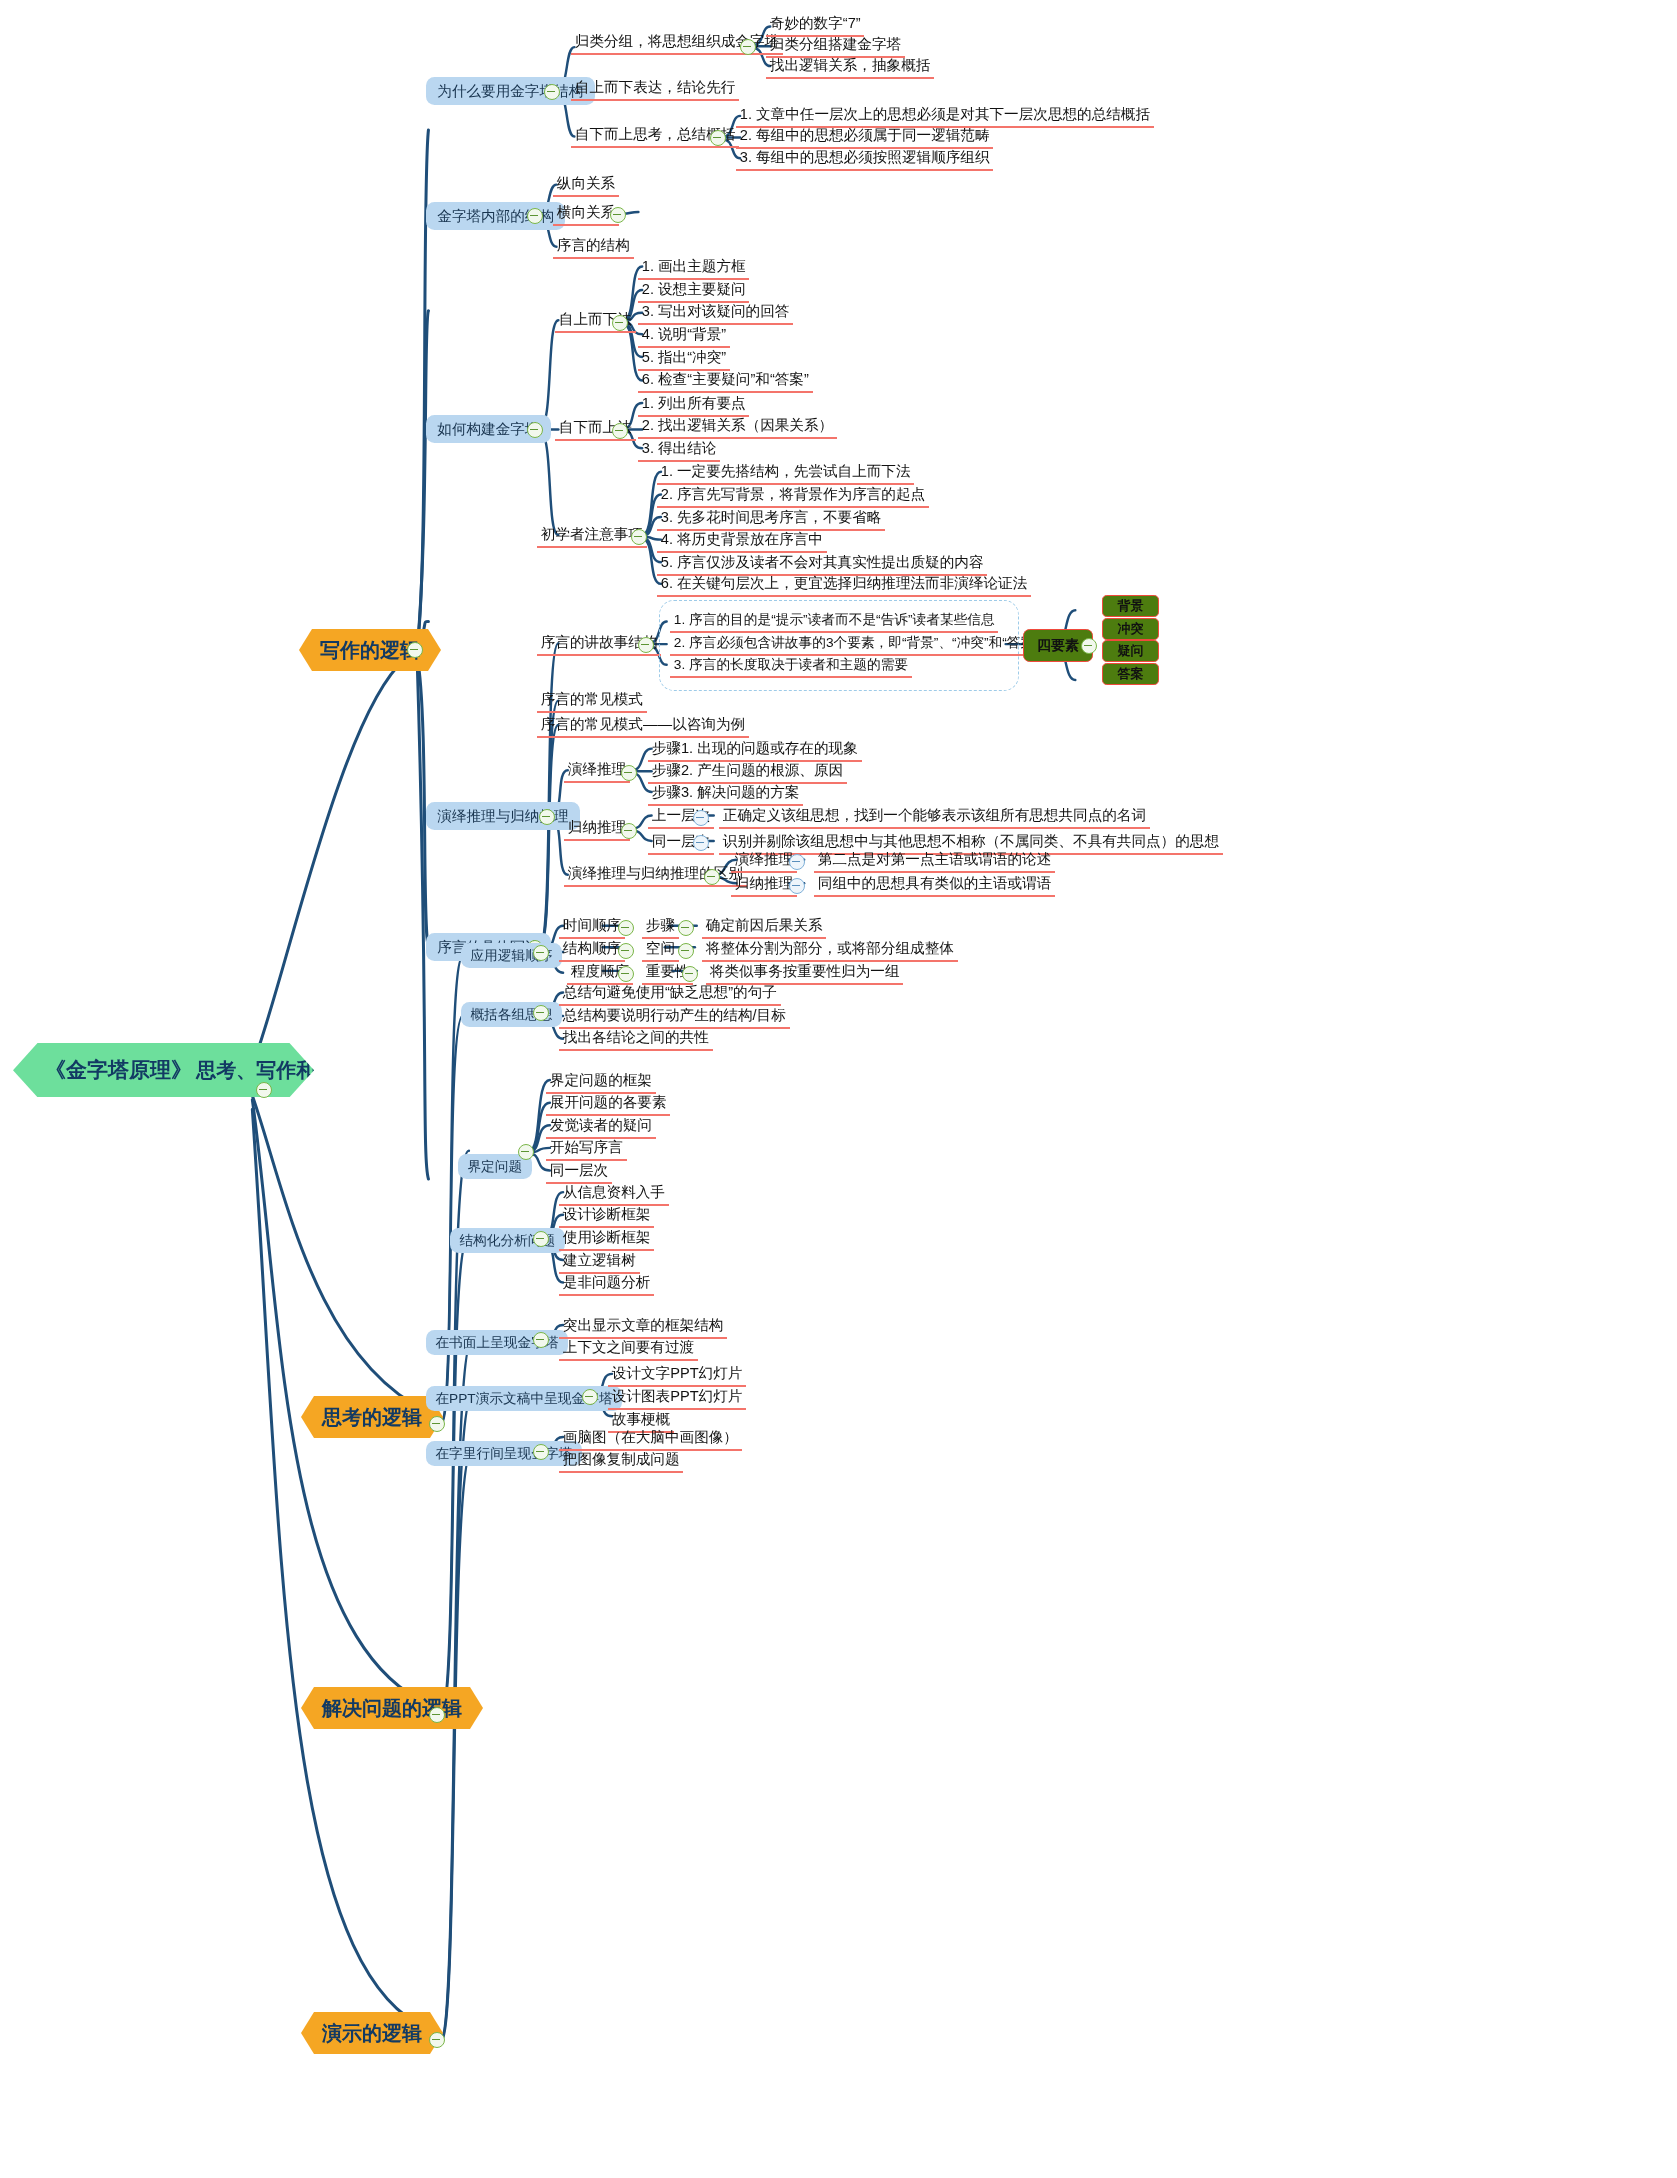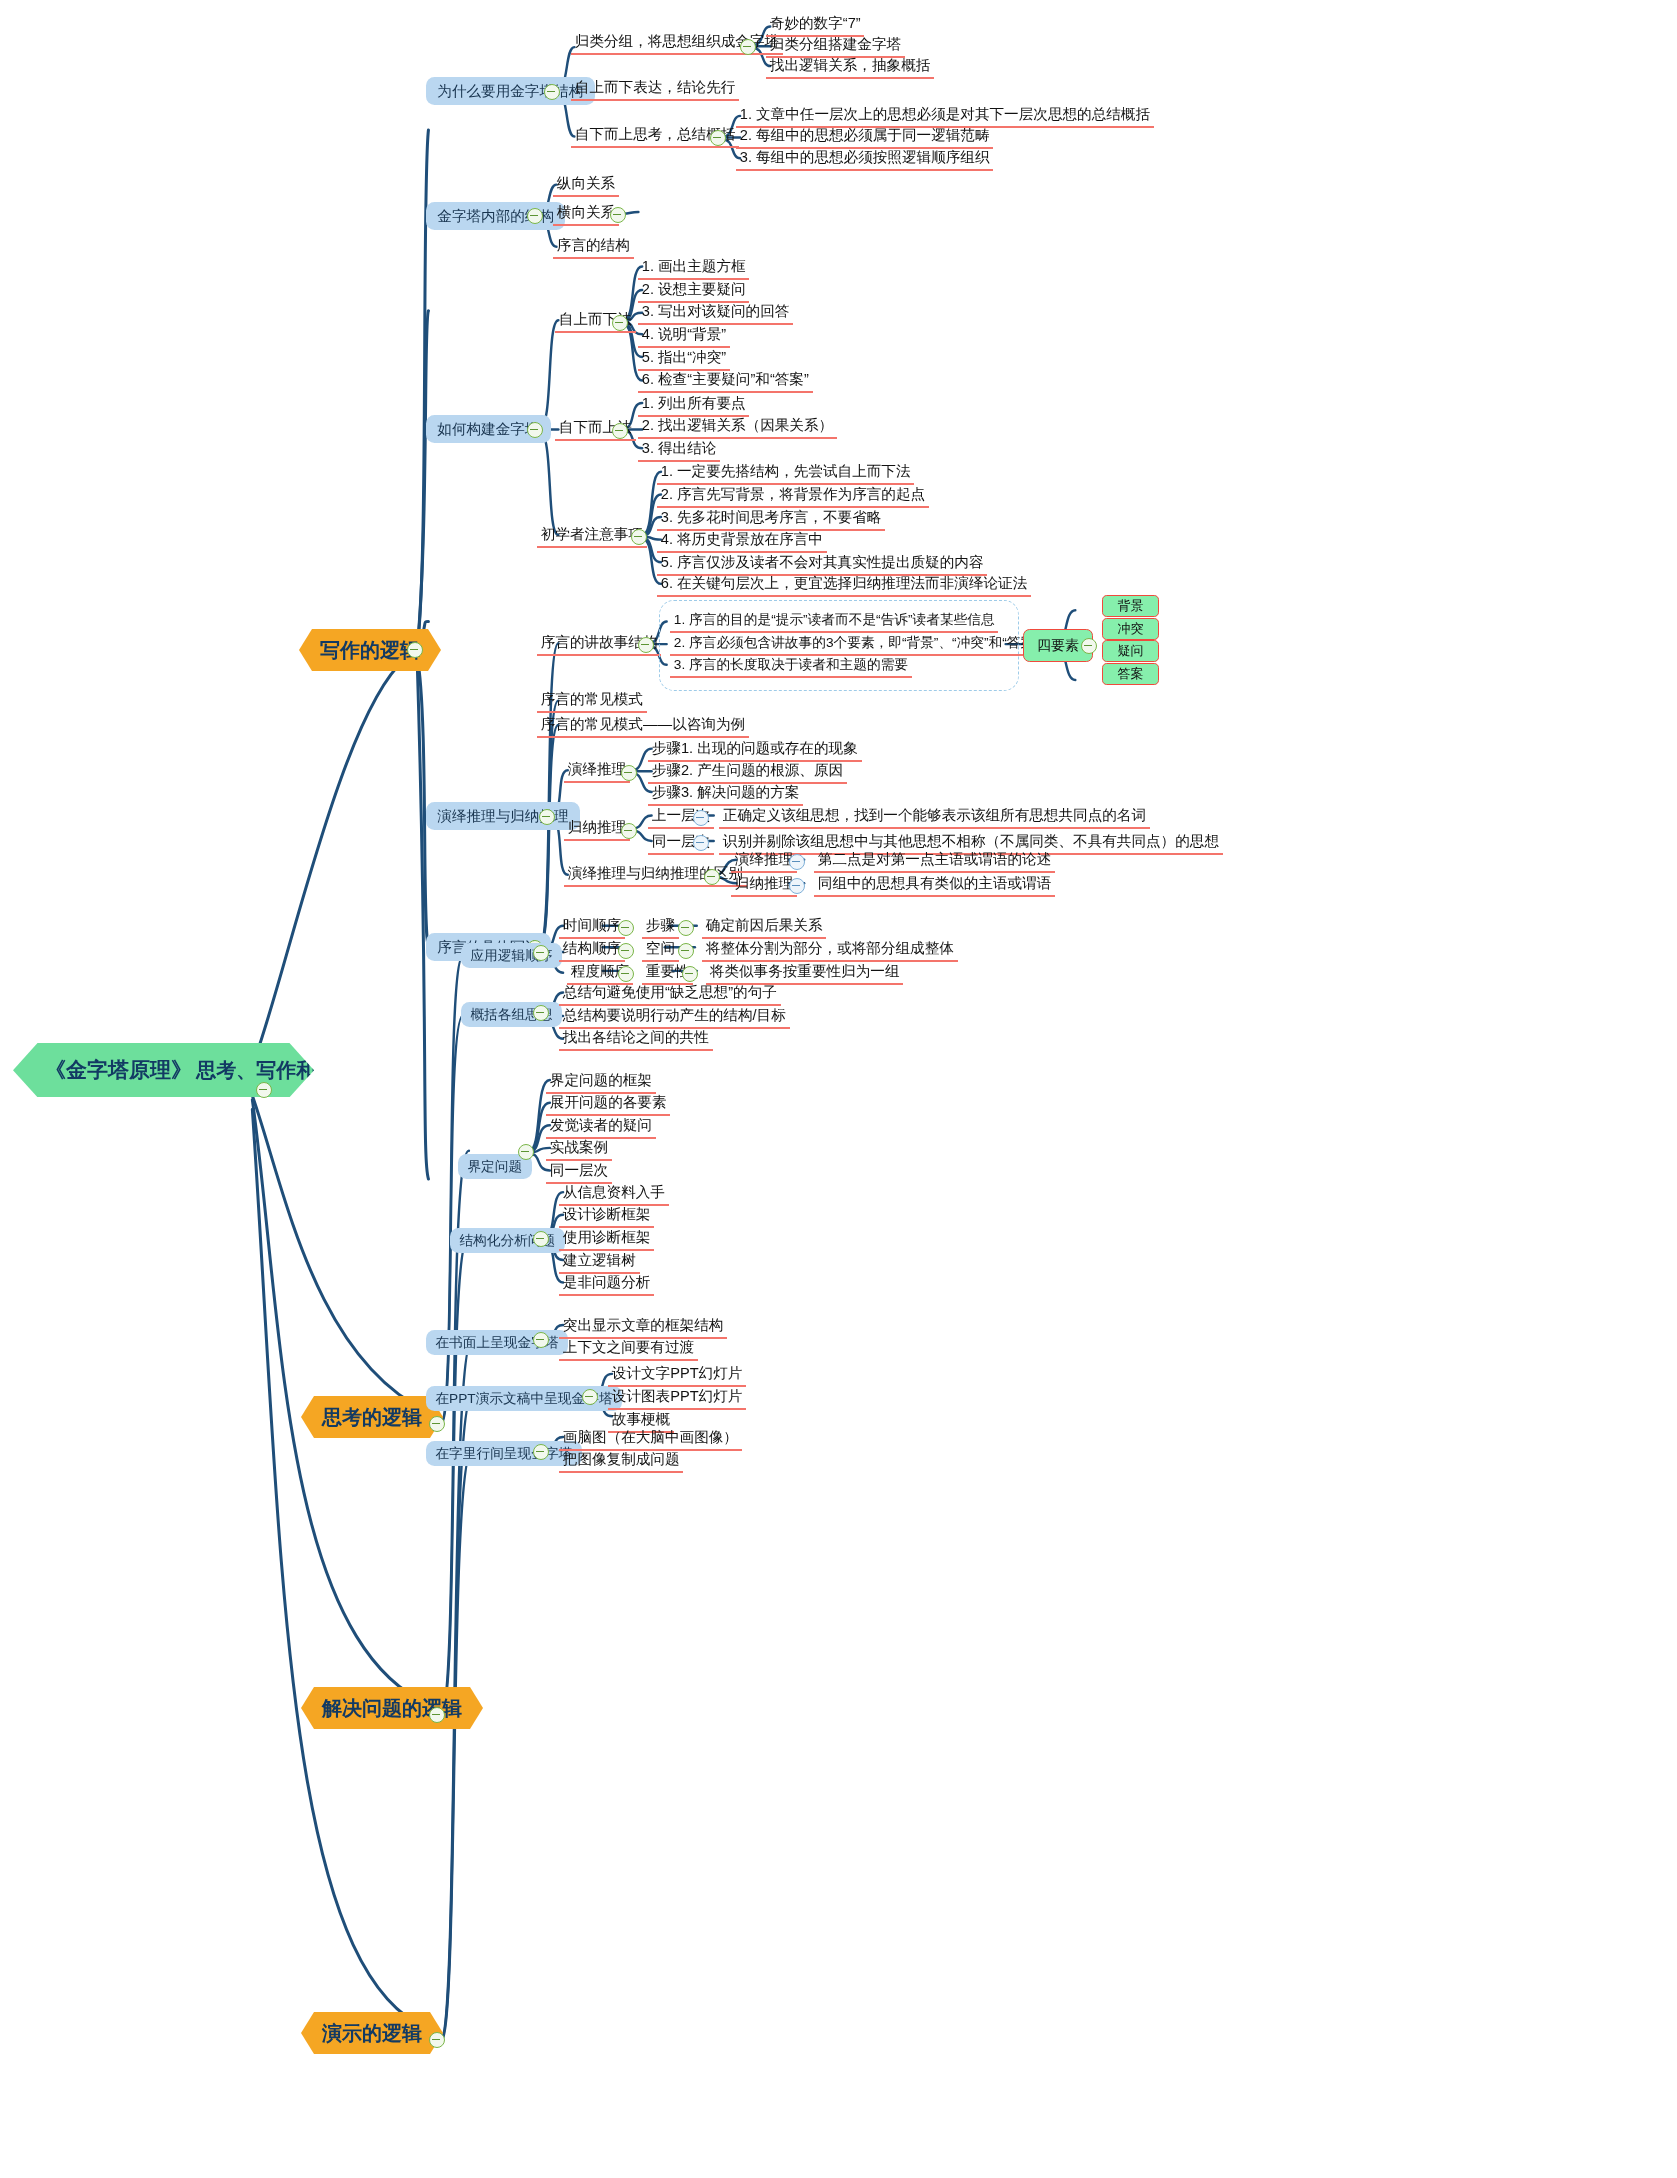--- a/index.html
+++ b/index.html
@@ -40,22 +40,22 @@
   .root{
     background:#6ddf9c;color:#123a63;font-weight:bold;
     padding:13px 32px;text-align:center;line-height:1.35;
     clip-path:polygon(24.5px 0,calc(100% - 24.5px) 0,100% 50%,calc(100% - 24.5px) 100%,24.5px 100%,0 50%);
   }
   .root .l1{font-size:21px;}
   .root .l2{font-size:20px;}
 
   
   .ybox{
-    background:#86efac;border:1.9px solid #f04a3c;border-radius:4.7px;
-    color:#111;font-size:13px;padding:1.9px 7.5px;text-align:center;
+    background:#4d7c0f;border:1.9px solid #f04a3c;border-radius:4.7px;
+    color:#111;font-size:13px;padding:1.9px 7.5px;text-align:center;font-weight:bold;
   }
   .ybox.big{font-size:14px;padding:6.6px 13px;border-radius:6.6px;}
 
   
   .tog{
     position:absolute;width:14px;height:14px;border-radius:50%;
     border:1.3px solid #7ab648;background:#f2f8ed;
   }
   .tog:after{
     content:"";position:absolute;left:2.4px;top:5.6px;width:7.5px;height:1.5px;background:#5d9434;
@@ -348,21 +348,21 @@
   <div class="node leaf" style="left:559px;top:1027px;">找出各结论之间的共性</div>
 
   <div class="node hex" style="left:301px;top:1687px;">解决问题的逻辑</div>
   <span class="tog" style="left:429px;top:1707px;"></span>
 
   <div class="node pill sm" style="left:458px;top:1141px;margin-top:13px;">界定问题</div>
   <span class="tog" style="left:518px;top:1144px;"></span>
   <div class="node leaf" style="left:546px;top:1070px;">界定问题的框架</div>
   <div class="node leaf" style="left:546px;top:1092px;">展开问题的各要素</div>
   <div class="node leaf" style="left:546px;top:1115px;">发觉读者的疑问</div>
-  <div class="node leaf" style="left:546px;top:1137px;">实战案例</div>
+  <div class="node leaf" style="left:546px;top:1137px;">开始写序言</div>
   <div class="node leaf" style="left:546px;top:1160px;">同一层次</div>
 
   <div class="node pill sm" style="left:450px;top:1228px;">结构化分析问题</div>
   <span class="tog" style="left:533px;top:1231px;"></span>
   <div class="node leaf" style="left:559px;top:1182px;">从信息资料入手</div>
   <div class="node leaf" style="left:559px;top:1204px;">设计诊断框架</div>
   <div class="node leaf" style="left:559px;top:1227px;">使用诊断框架</div>
   <div class="node leaf" style="left:559px;top:1250px;">建立逻辑树</div>
   <div class="node leaf" style="left:559px;top:1272px;">是非问题分析</div>
 

